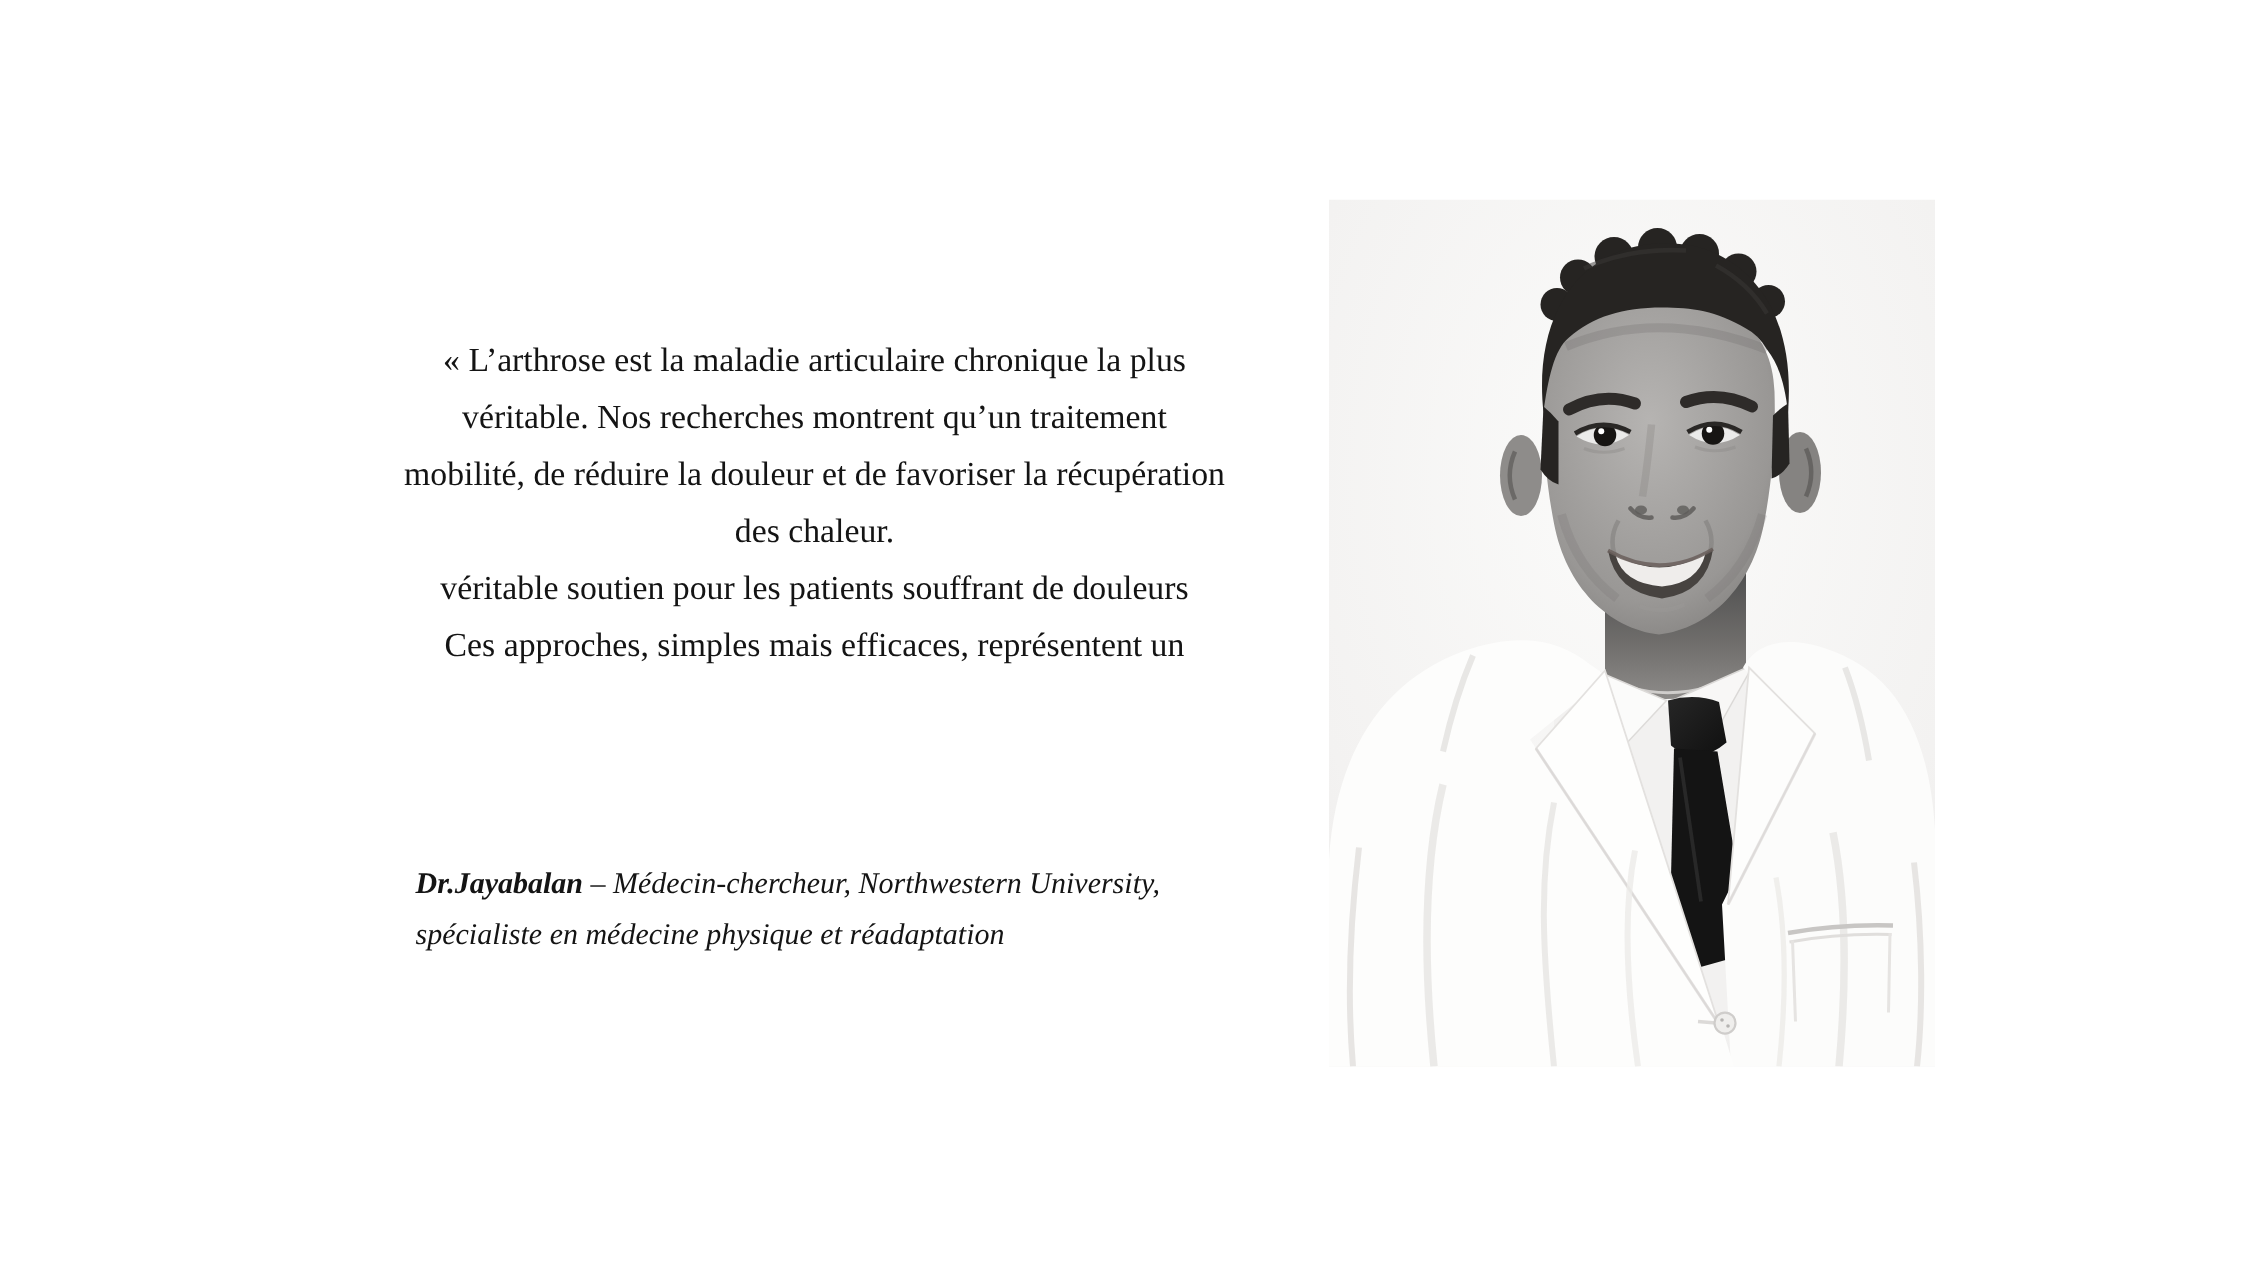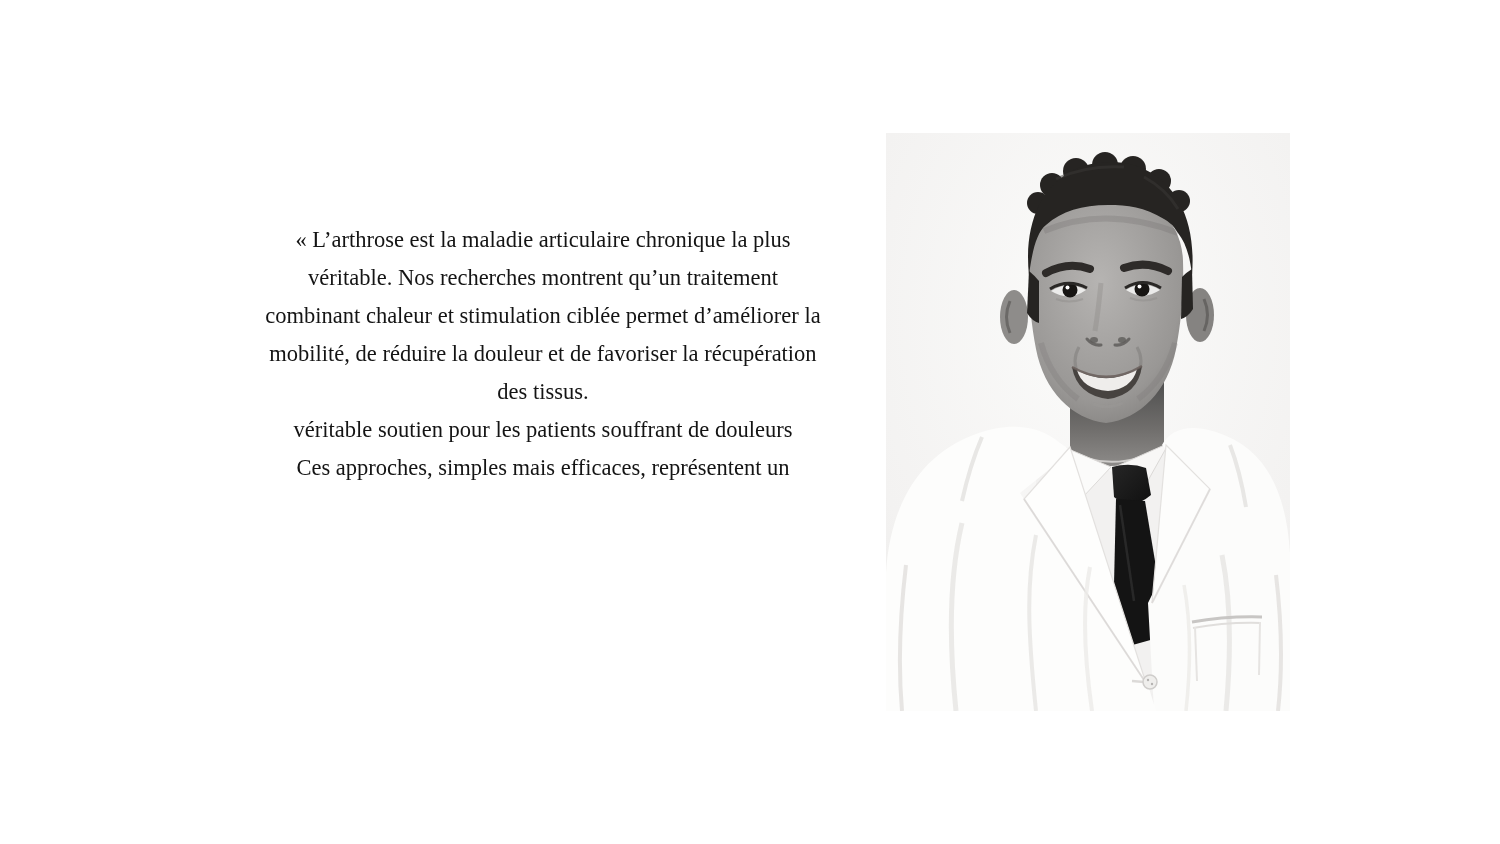--- a/index.html
+++ b/index.html
@@ -64,27 +64,30 @@
   }
 </style>
 </head>
 <body>
 
 <div class="slide">
 
   <div class="quote-block">
     <div class="quote-line">« L’arthrose est la maladie articulaire chronique la plus</div>
     <div class="quote-line">véritable. Nos recherches montrent qu’un traitement</div>
-    <div class="quote-line">combinant chaleur et stimulation ciblée permet d’améliorer la</div>
     <div class="quote-line">mobilité, de réduire la douleur et de favoriser la récupération</div>
-    <div class="quote-line">des tissus.</div>
+    <div class="quote-line">des chaleur.</div>
     <div class="quote-line">véritable soutien pour les patients souffrant de douleurs</div>
     <div class="quote-line">Ces approches, simples mais efficaces, représentent un</div>
   </div>
 
+  <div class="attribution">
+    <span class="attr-line"><strong class="attr-name">Dr.Jayabalan</strong> <span class="attr-sep">–</span> <span class="attr-role">Médecin-chercheur, Northwestern University,</span></span>
+    <span class="attr-line">spécialiste en médecine physique et réadaptation</span>
+  </div>
 
   <figure class="portrait-figure" aria-label="Black-and-white studio headshot of a smiling doctor with short dark curly hair, wearing a white lab coat, white shirt and dark tie">
     <svg viewBox="0 0 404 578" xmlns="http://www.w3.org/2000/svg">
       <defs>
         <radialGradient id="bgGrad" cx="50%" cy="32%" r="90%">
           <stop offset="0" stop-color="#fbfbfa"></stop>
           <stop offset="0.65" stop-color="#f3f2f1"></stop>
           <stop offset="1" stop-color="#eae9e8"></stop>
         </radialGradient>
         <radialGradient id="skinGrad" cx="46%" cy="38%" r="75%">

